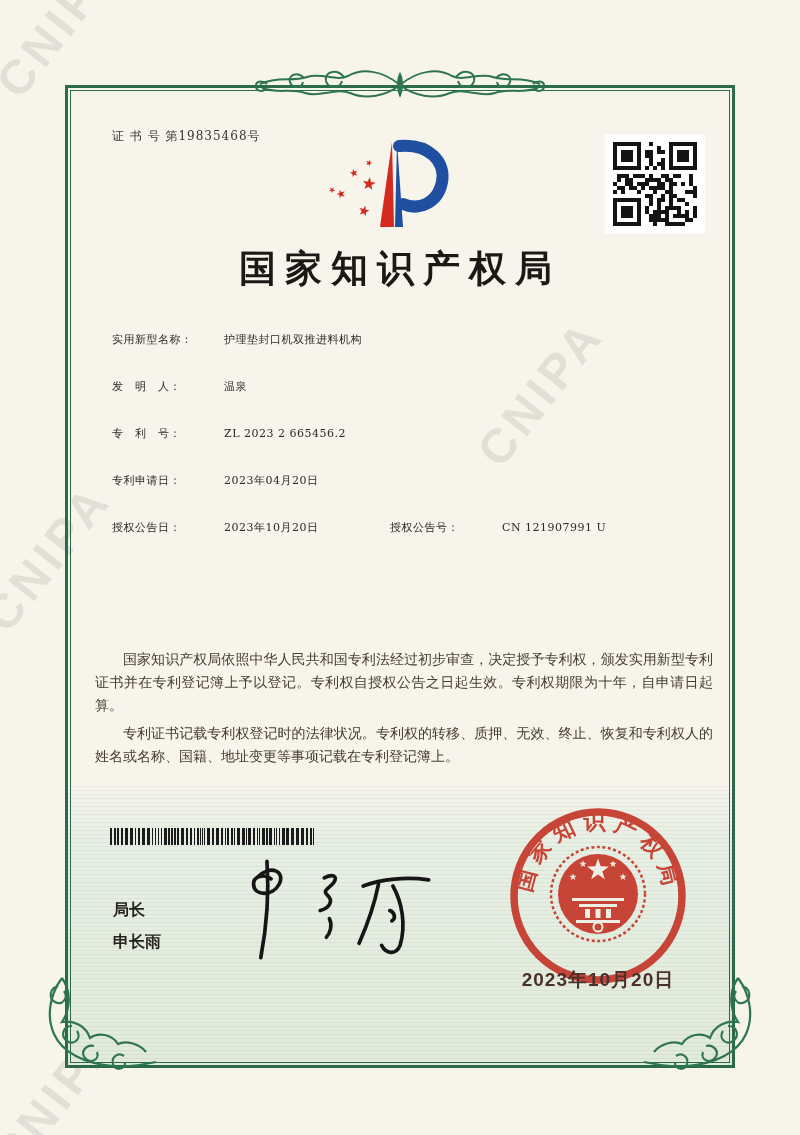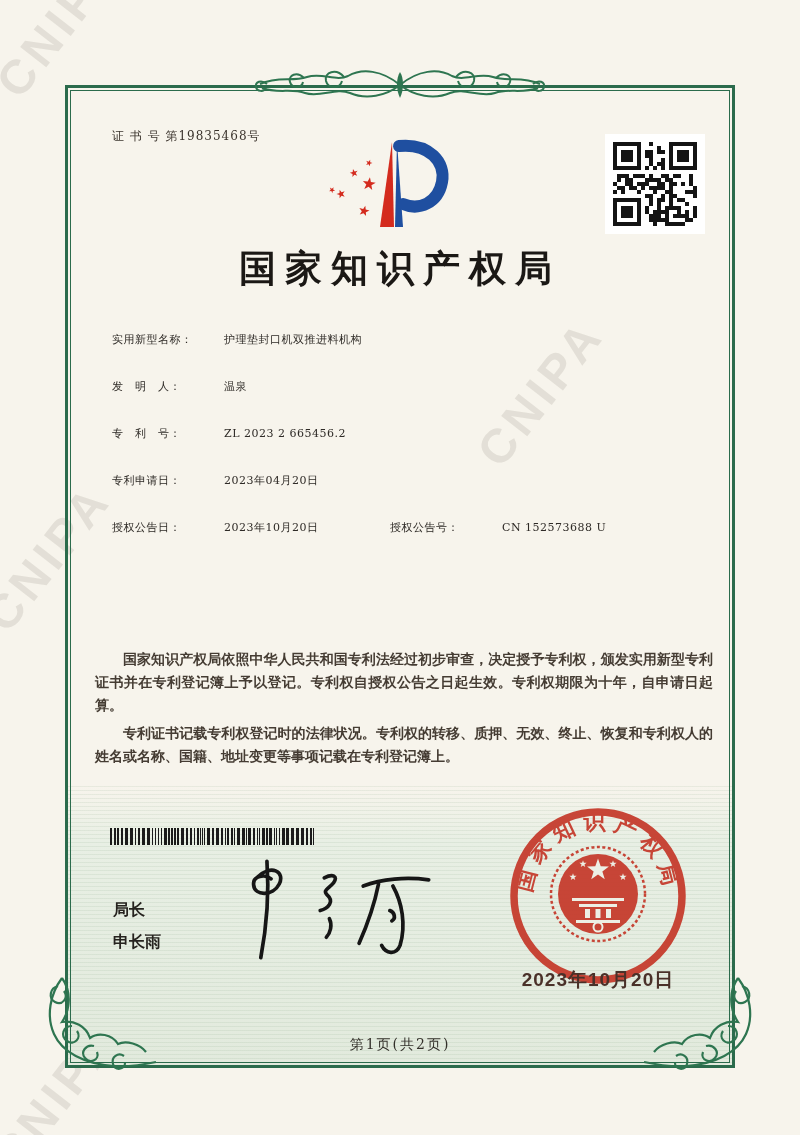--- a/index.html
+++ b/index.html
@@ -32,21 +32,21 @@
   .title{position:absolute;left:0;right:0;top:156px;text-align:center;
       font-family:"Liberation Sans",sans-serif;font-weight:bold;font-size:37px;
       letter-spacing:9px;color:#1b1815;}
   
   .fields{position:absolute;left:44px;top:242px;right:26px;font-size:11px;color:#2e2a26;}
   .frow{line-height:20px;margin-bottom:27px;white-space:nowrap;}
   .flabel{display:inline-block;width:112px;letter-spacing:0.5px;vertical-align:top;}
   .fval{letter-spacing:0.5px;}
   .fval-fixed{display:inline-block;width:166px;}
   
-  .paras{position:absolute;left:27px;top:560px;width:618px;font-size:14px;font-weight:bold;
+  .paras{position:absolute;left:27px;top:560px;width:618px;font-size:14px;font-weight:normal;
       color:#453c33;line-height:23px;text-align:justify;}
   .paras p{margin:0 0 5px 0;text-indent:2em;}
   
   .barcode{position:absolute;left:42px;top:740px;width:212px;height:17px;font-size:0;}
   .barcode span{display:inline-block;height:17px;background:#1b1b1b;}
   .sig{position:absolute;left:158px;top:762px;}
   .director{position:absolute;left:45px;top:806px;font-family:"Liberation Sans",sans-serif;
       font-weight:bold;font-size:16px;color:#26231f;line-height:32px;}
   .seal{position:absolute;left:435px;top:718px;}
   .pagenum{position:absolute;left:0;right:0;top:948px;text-align:center;font-size:14px;
@@ -357,21 +357,21 @@
         <div class="frow">
           <span class="flabel">发　明　人：</span><span class="fval">温泉</span>
         </div>
         <div class="frow">
           <span class="flabel">专　利　号：</span><span class="fval">ZL 2023 2 665456.2</span>
         </div>
         <div class="frow">
           <span class="flabel">专利申请日：</span><span class="fval">2023年04月20日</span>
         </div>
         <div class="frow">
-          <span class="flabel">授权公告日：</span><span class="fval fval-fixed">2023年10月20日</span><span class="flabel">授权公告号：</span><span class="fval">CN 152573688 U</span>
+          <span class="flabel">授权公告日：</span><span class="fval fval-fixed">2023年10月20日</span><span class="flabel">授权公告号：</span><span class="fval">CN 121907991 U</span>
         </div>
       </div>
 
       <div class="paras">
         <p>国家知识产权局依照中华人民共和国专利法经过初步审查，决定授予专利权，颁发实用新型专利证书并在专利登记簿上予以登记。专利权自授权公告之日起生效。专利权期限为十年，自申请日起算。</p>
         <p>专利证书记载专利权登记时的法律状况。专利权的转移、质押、无效、终止、恢复和专利权人的姓名或名称、国籍、地址变更等事项记载在专利登记簿上。</p>
       </div>
 
       <div class="barcode" id="barcode"><span style="width:2px;margin-right:2px"></span><span style="width:2px;margin-right:1px"></span><span style="width:2px;margin-right:2px"></span><span style="width:2px;margin-right:2px"></span><span style="width:3px;margin-right:2px"></span><span style="width:3px;margin-right:2px"></span><span style="width:1px;margin-right:2px"></span><span style="width:2px;margin-right:2px"></span><span style="width:3px;margin-right:2px"></span><span style="width:3px;margin-right:2px"></span><span style="width:1px;margin-right:2px"></span><span style="width:1px;margin-right:2px"></span><span style="width:1px;margin-right:2px"></span><span style="width:1px;margin-right:2px"></span><span style="width:3px;margin-right:1px"></span><span style="width:2px;margin-right:1px"></span><span style="width:2px;margin-right:1px"></span><span style="width:2px;margin-right:1px"></span><span style="width:2px;margin-right:2px"></span><span style="width:3px;margin-right:2px"></span><span style="width:2px;margin-right:2px"></span><span style="width:2px;margin-right:2px"></span><span style="width:1px;margin-right:2px"></span><span style="width:2px;margin-right:1px"></span><span style="width:1px;margin-right:1px"></span><span style="width:1px;margin-right:1px"></span><span style="width:1px;margin-right:2px"></span><span style="width:3px;margin-right:2px"></span><span style="width:2px;margin-right:2px"></span><span style="width:3px;margin-right:2px"></span><span style="width:2px;margin-right:2px"></span><span style="width:1px;margin-right:1px"></span><span style="width:2px;margin-right:2px"></span><span style="width:2px;margin-right:1px"></span><span style="width:1px;margin-right:2px"></span><span style="width:3px;margin-right:2px"></span><span style="width:3px;margin-right:1px"></span><span style="width:1px;margin-right:1px"></span><span style="width:3px;margin-right:2px"></span><span style="width:2px;margin-right:2px"></span><span style="width:1px;margin-right:1px"></span><span style="width:1px;margin-right:2px"></span><span style="width:3px;margin-right:1px"></span><span style="width:2px;margin-right:1px"></span><span style="width:3px;margin-right:2px"></span><span style="width:1px;margin-right:1px"></span><span style="width:1px;margin-right:2px"></span><span style="width:1px;margin-right:2px"></span><span style="width:3px;margin-right:1px"></span><span style="width:3px;margin-right:2px"></span><span style="width:3px;margin-right:2px"></span><span style="width:3px;margin-right:2px"></span><span style="width:3px;margin-right:2px"></span><span style="width:2px;margin-right:2px"></span><span style="width:2px;margin-right:1px"></span><span style="width:1px;margin-right:2px"></span></div>
 
@@ -415,17 +415,16 @@
               <rect x="-2.5" y="15" width="5" height="9"></rect>
               <rect x="8" y="15" width="5" height="9"></rect>
               <rect x="-22" y="26" width="44" height="3"></rect>
             </g>
             <circle cx="0" cy="33" r="4.5" fill="none" stroke="#eef0e6" stroke-width="2"></circle>
           </g>
           <text x="95" y="180" text-anchor="middle" font-size="19" font-weight="bold" fill="#3f231c" letter-spacing="1" font-family="Liberation Sans, sans-serif">2023年10月20日</text>
         </g>
       </svg>
 
-      <div class="pagenum">第1页(共2页)</div>
     </div>
   </div>
 
 </div>
 
 </body></html>

